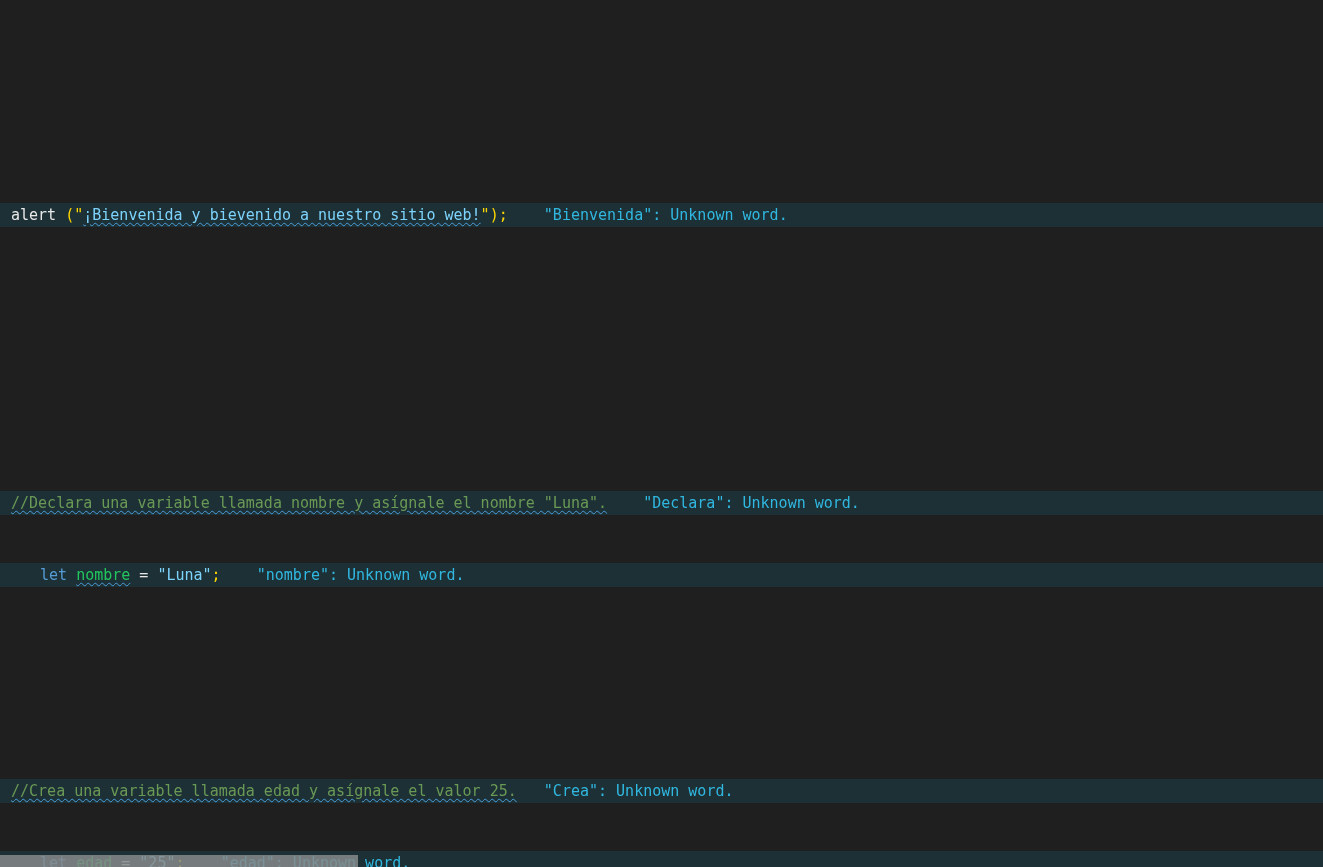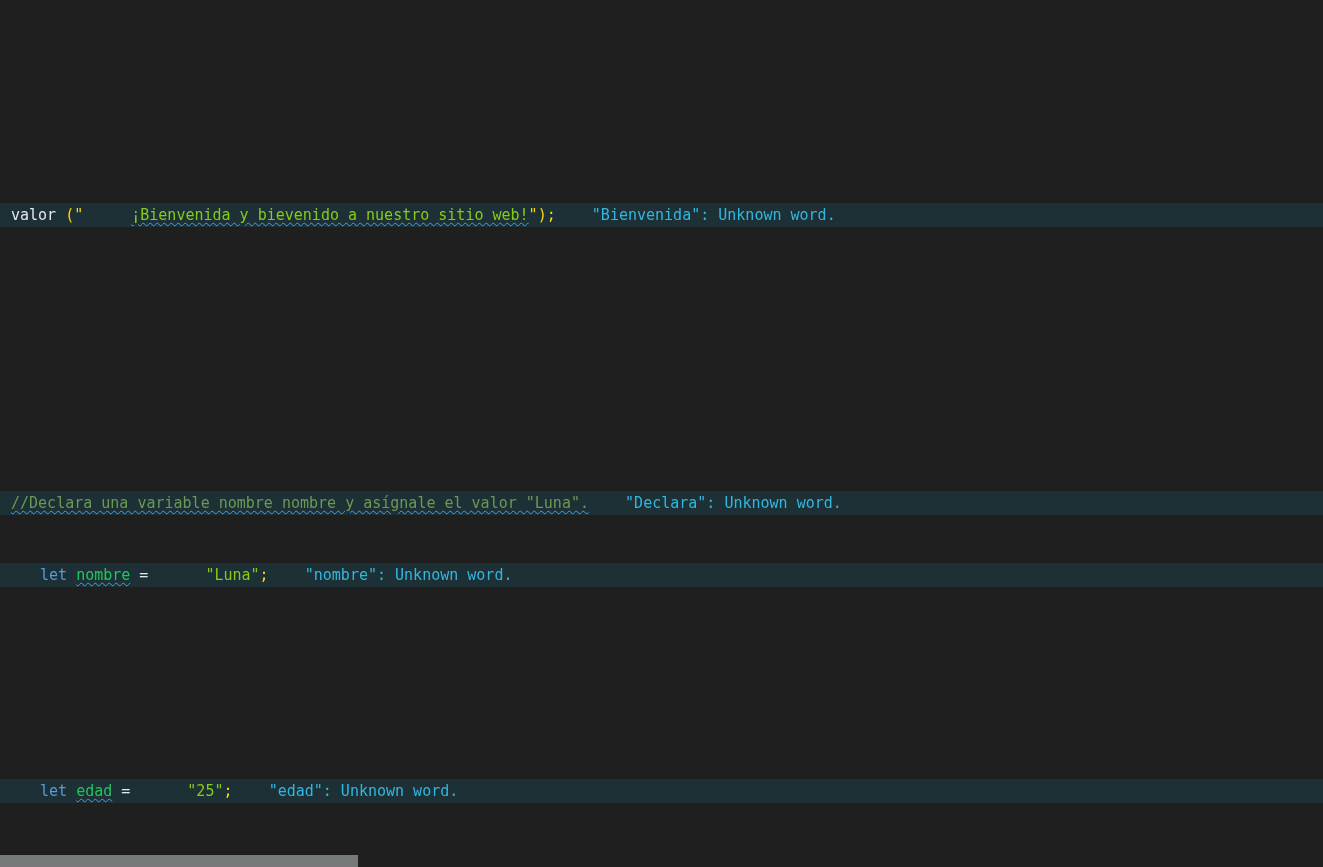--- a/index.html
+++ b/index.html
@@ -22,21 +22,21 @@
     padding-left:11px;
     white-space:pre;
     position:relative;
   }
   .hl{background:#1d3036;}
   .blank{background:#1f1f1f;}
   
   .cm{color:#6a9955;}
   .kw{color:#569cd6;margin-left:29px;}
   .var{color:#22c55e;}
-  .str{color:#84cc16;margin-left:48px;}
+  .str{color:#7dd3fc;}
   .pn{color:#ffd700;}
   .pl{color:#e8e8e8;}
   .diag{color:#30b8e0;}
   
   .sq{
     text-decoration-line:underline;
     text-decoration-style:wavy;
     text-decoration-color:#4a9eda;
     text-decoration-thickness:1px;
     text-underline-offset:2px;
@@ -63,32 +63,33 @@
 <body>
 
 <div id="editor">
 
   
   <div id="toprow">
     
   </div>
 
   
-  <div class="line hl"><span class="pl">valor</span><span class="pn"> ("</span><span class="str sq">¡Bienvenida y bievenido a nuestro sitio web!</span><span class="pn">");</span><span class="pl">    </span><span class="diag">"Bienvenida": Unknown word.</span></div>
+  <div class="line hl"><span class="pl">alert</span><span class="pn"> ("</span><span class="str sq">¡Bienvenida y bievenido a nuestro sitio web!</span><span class="pn">");</span><span class="pl">    </span><span class="diag">"Bienvenida": Unknown word.</span></div>
 
   <div class="line blank"></div>
   <div class="line blank"></div>
 
   
-  <div class="line hl"><span class="cm sq">//Declara una variable nombre nombre y asígnale el valor "Luna".</span><span class="pl">    </span><span class="diag">"Declara": Unknown word.</span></div>
+  <div class="line hl"><span class="cm sq">//Declara una variable llamada nombre y asígnale el nombre "Luna".</span><span class="pl">    </span><span class="diag">"Declara": Unknown word.</span></div>
   <div class="line hl"><span class="kw">let</span><span class="pl"> </span><span class="var sq">nombre</span><span class="pl"> = </span><span class="str">"Luna"</span><span class="pn">;</span><span class="pl">    </span><span class="diag">"nombre": Unknown word.</span></div>
 
   <div class="line blank"></div>
 
   
+  <div class="line hl"><span class="cm sq">//Crea una variable llamada edad y asígnale el valor 25.</span><span class="pl">   </span><span class="diag">"Crea": Unknown word.</span></div>
   <div class="line hl"><span class="kw">let</span><span class="pl"> </span><span class="var sq">edad</span><span class="pl"> = </span><span class="str">"25"</span><span class="pn">;</span><span class="pl">    </span><span class="diag">"edad": Unknown word.</span></div>
 
   
 
   
   
   
 
   
 

